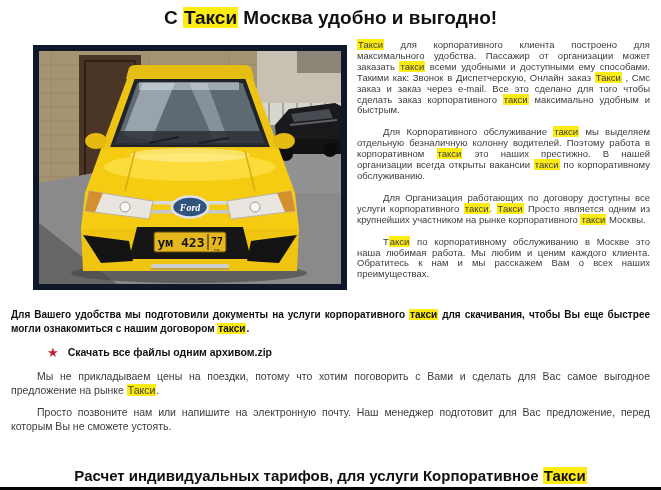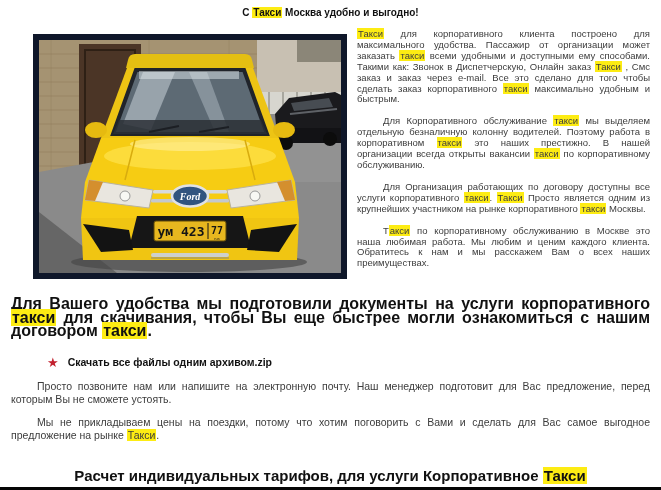--- a/index.html
+++ b/index.html
@@ -1,24 +1,24 @@
 <!DOCTYPE html>
 <html style="--hl: #fdec13; --body: #3c3c3c; --heading: #111111; --star: #c2202e;"><head>
 <meta charset="utf-8">
 <style>
   html,body{margin:0;padding:0;background:#fff;}
   body{width:661px;height:490px;overflow:hidden;font-family:"Liberation Sans","DejaVu Sans",sans-serif;}
   .page{box-sizing:border-box;width:661px;height:490px;padding:0 11px;display:flex;flex-direction:column;}
   .hl{background:var(--hl,#fdec13);padding:0 1px;}
-  h1.title{margin:7px 0 7px 0;text-align:center;font-size:10px;font-weight:bold;color:var(--heading,#111);}
+  h1.title{margin:7px 0 7px 0;text-align:center;font-size:19px;font-weight:bold;color:var(--heading,#111);}
   .content{overflow:visible;}
   figure.photo{float:left;margin:9px 10px 6px 22px;padding:0;border:6px solid #0f172a;width:302px;height:233px;background:#8d8c8a;}
   p.body{margin:4px 0 11px 0;font-size:9.5px;line-height:10.9px;color:var(--body,#3c3c3c);text-align:justify;}
   p.ind{text-indent:26px;}
-  p.bold-intro{clear:both;margin:12px 0 9px 0;font-size:16px;line-height:13.5px;font-weight:bold;color:var(--heading,#111);text-align:justify;}
+  p.bold-intro{clear:both;margin:12px 0 2px 0;font-size:10px;line-height:13.5px;font-weight:bold;color:var(--heading,#111);text-align:justify;}
   ul.downloads{list-style:none;margin:8px 0 10px 36px;padding:0;}
   ul.downloads li{font-size:10.5px;font-weight:bold;color:var(--heading,#111);line-height:15px;cursor:pointer;}
   .star{color:var(--star,#c2202e);font-size:13px;margin-right:9px;vertical-align:-1px;}
   p.wide{margin:0 0 9px 0;font-size:10.5px;line-height:13.5px;color:var(--body,#3c3c3c);text-align:justify;text-indent:26px;}
   .footer-wrap{margin-top:auto;border-bottom:3px solid #050505;margin-left:-11px;margin-right:-11px;padding:0 11px 1px 11px;}
   h2.footer-heading{margin:4px 0 2px 0;text-align:center;font-size:15px;font-weight:bold;color:var(--heading,#111);}
   svg{display:block;}
 </style>
 </head>
 <body>
@@ -110,20 +110,20 @@
     <p class="body ind"><span>Для Организация работающих по договору доступны все услуги корпоративного </span><span class="hl">такси</span><span>. </span><span class="hl">Такси</span><span> Просто является одним из крупнейших участником на рынке корпоративного </span><span class="hl">такси</span><span> Москвы.</span></p>
     <p class="body ind"><span>Т</span><span class="hl">акси</span><span> по корпоративному обслуживанию в Москве это наша любимая работа. Мы любим и ценим каждого клиента. Обратитесь к нам и мы расскажем Вам о всех наших преимуществах.</span></p>
   </div>
 
   <p class="bold-intro"><span>Для Вашего удобства мы подготовили документы на услуги корпоративного </span><span class="hl">такси</span><span> для скачивания, чтобы Вы еще быстрее могли ознакомиться с нашим договором </span><span class="hl">такси</span><span>.</span></p>
 
   <ul class="downloads">
     <li><span class="star">★</span><span><span>Скачать все файлы одним архивом.zip</span></span></li>
   </ul>
 
+  <p class="wide"><span>Мы не прикладываем цены на поездки, потому что хотим поговорить с Вами и сделать для Вас самое выгодное предложение на рынке </span><span class="hl">Такси</span><span>.</span></p>
   <p class="wide"><span>Просто позвоните нам или напишите на электронную почту. Наш менеджер подготовит для Вас предложение, перед которым Вы не сможете устоять.</span></p>
-  <p class="wide"><span>Мы не прикладываем цены на поездки, потому что хотим поговорить с Вами и сделать для Вас самое выгодное предложение на рынке </span><span class="hl">Такси</span><span>.</span></p>
 
   <div class="footer-wrap">
     <h2 class="footer-heading"><span>Расчет индивидуальных тарифов, для услуги Корпоративное </span><span class="hl">Такси</span></h2>
   </div>
 
 </div>
 
 </body></html>

